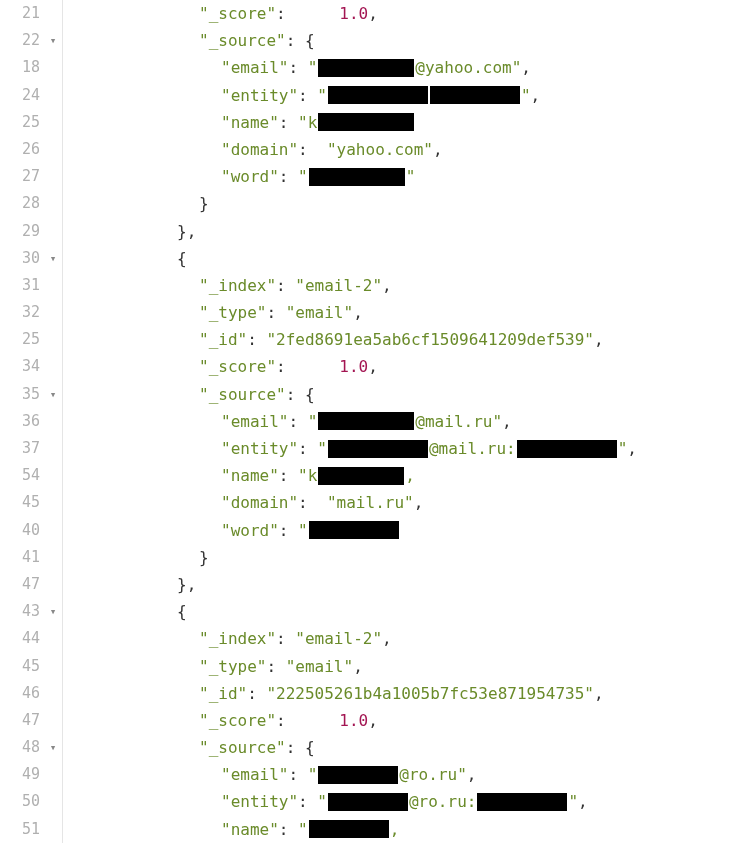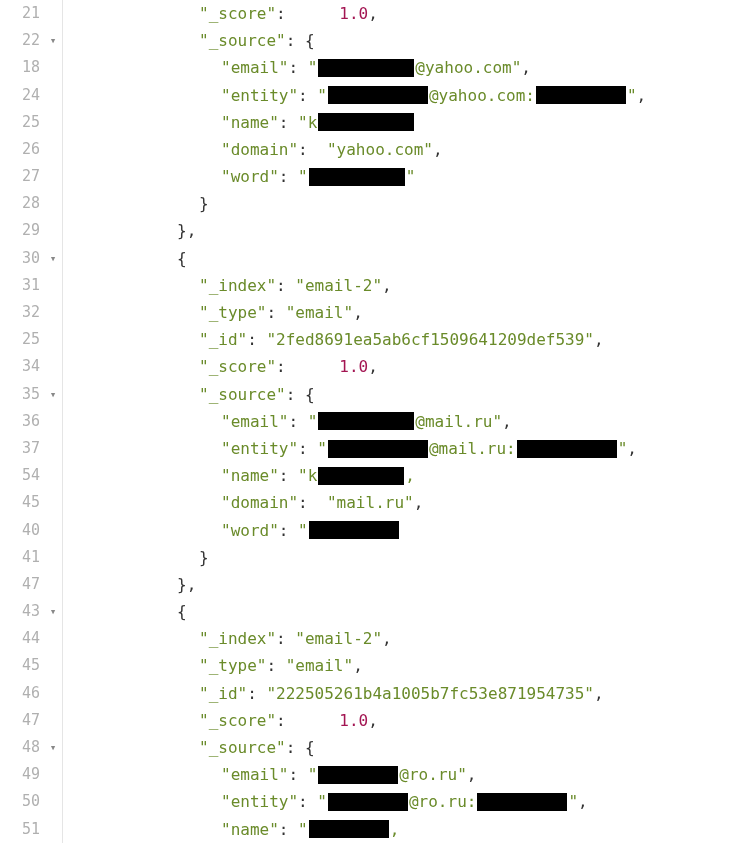--- a/index.html
+++ b/index.html
@@ -12,21 +12,21 @@
     height: 846px;
     overflow: hidden;
   }
   .editor {
     display: flex;
     flex-direction: column;
     line-height: 27.2px;
   }
   .line {
     display: flex;
-    align-items: flex-end;
+    align-items: center;
     height: 27.2px;
   }
   .gutter {
     width: 40px;
     min-width: 40px;
     text-align: right;
     color: #b0b0b0;
     font-size: 15px;
     padding-right: 4px;
   }
@@ -84,21 +84,21 @@
     <div class="line">
       <div class="gutter">18</div>
       <div class="fold"></div>
       <div class="sep"></div>
       <div class="content pad3"><span class="key">"email"</span><span class="punct">: </span><span class="string">"</span><span class="redact" style="width: 96px;"></span><span class="string">@yahoo.com"</span><span class="punct">,</span></div>
     </div>
     <div class="line">
       <div class="gutter">24</div>
       <div class="fold"></div>
       <div class="sep"></div>
-      <div class="content pad3"><span class="key">"entity"</span><span class="punct">: </span><span class="string">"</span><span class="redact" style="width: 100px;"></span><span class="string">@yahoo.com:</span><span class="redact" style="width: 90px;"></span><span class="string">"</span><span class="punct">,</span></div>
+      <div class="content pad3"><span class="key">"entity"</span><span class="punct">: </span><span class="string">"</span><span class="redact" style="width: 100px;"></span><span class="redact" style="width: 90px;"></span><span class="string">"</span><span class="punct">,</span></div>
     </div>
     <div class="line">
       <div class="gutter">25</div>
       <div class="fold"></div>
       <div class="sep"></div>
       <div class="content pad3"><span class="key">"name"</span><span class="punct">: </span><span class="string">"k</span><span class="redact" style="width: 96px;"></span></div>
     </div>
     <div class="line">
       <div class="gutter">26</div>
       <div class="fold"></div>

